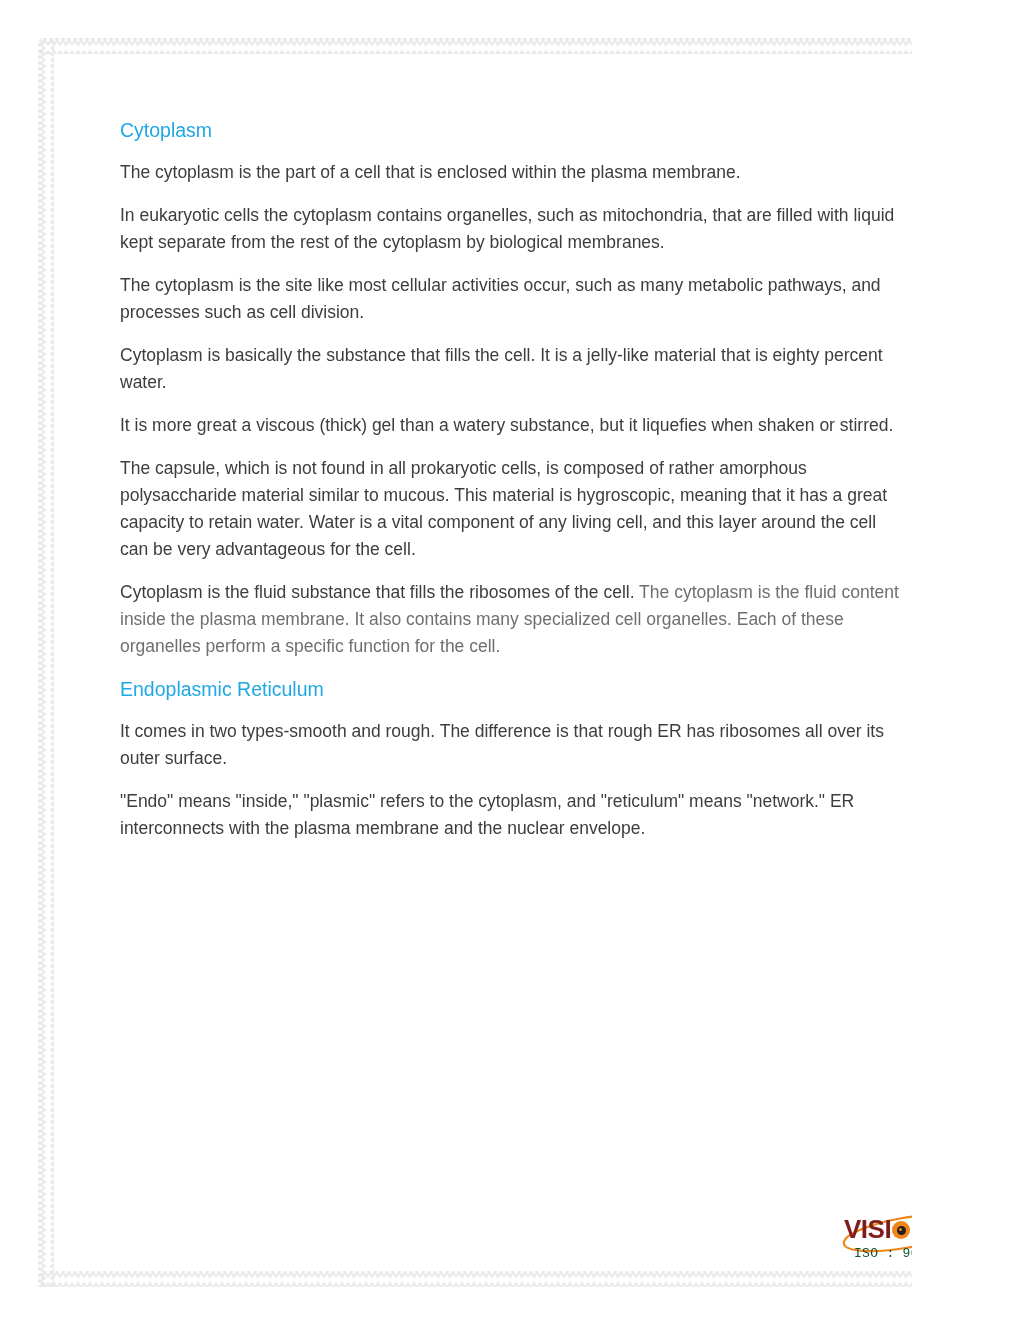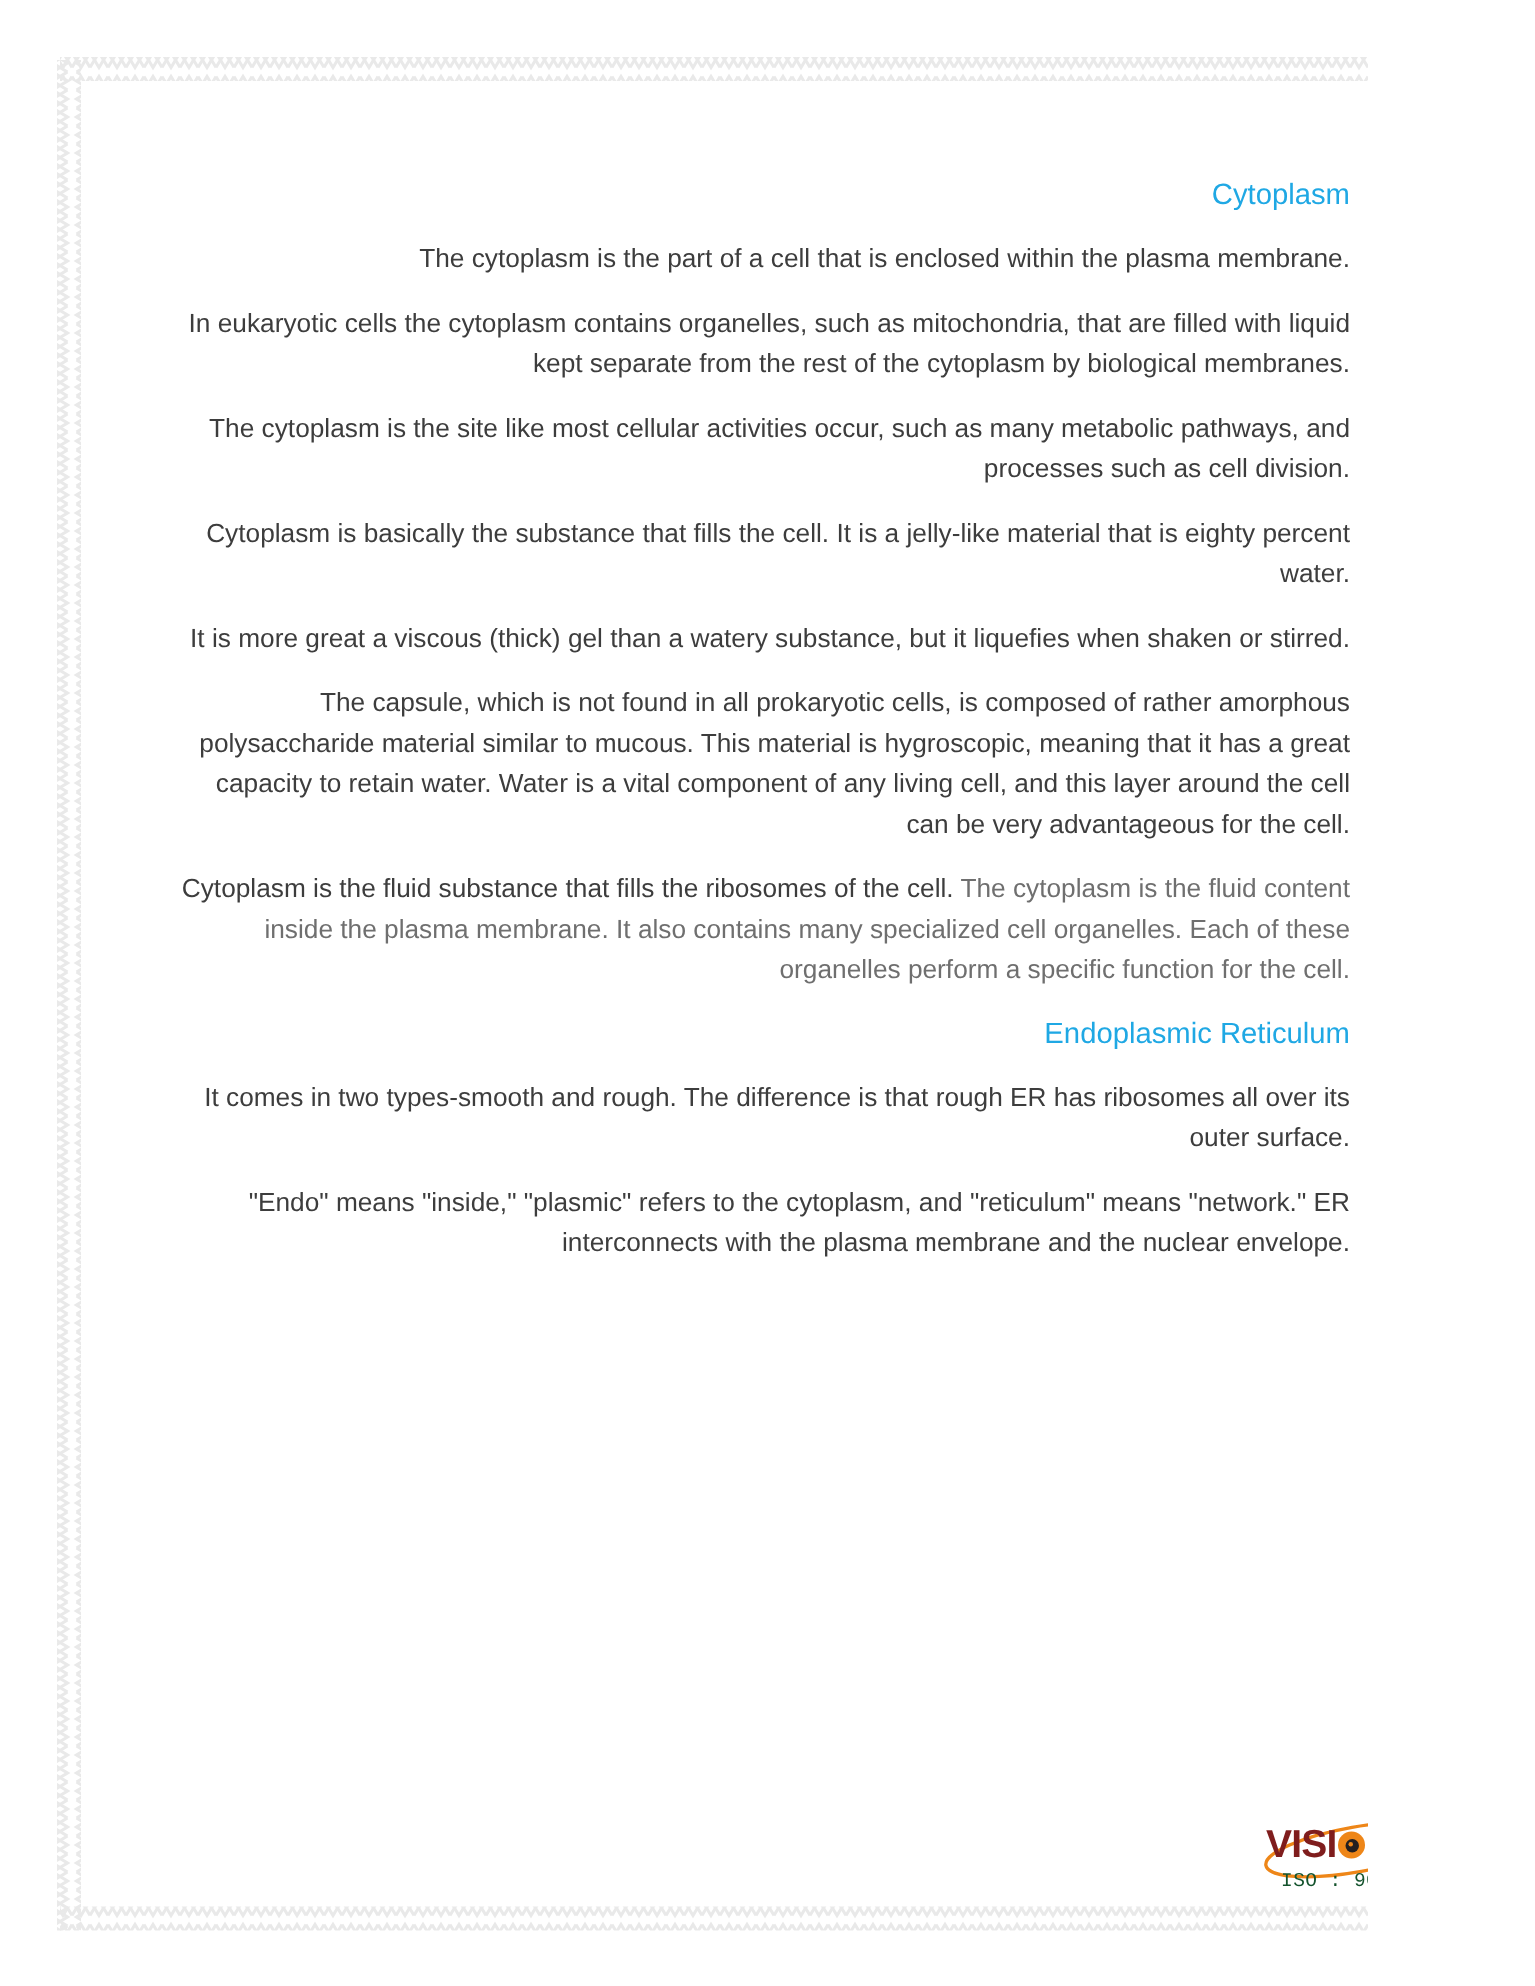--- a/index.html
+++ b/index.html
@@ -3,21 +3,20 @@
 <meta charset="utf-8">
 <style>
   html, body { margin: 0; padding: 0; background: #ffffff; }
   .page {
     position: relative;
     width: 912px;
     height: 1324px;
     background: #ffffff;
     overflow: hidden;
     font-family: "Liberation Sans", sans-serif;
-    text-align: right;
   }
   .border-svg {
     position: absolute;
     left: 0; top: 0;
     width: 1023px; height: 1324px;
     pointer-events: none;
   }
   .content {
     position: absolute;
     left: 120px;

